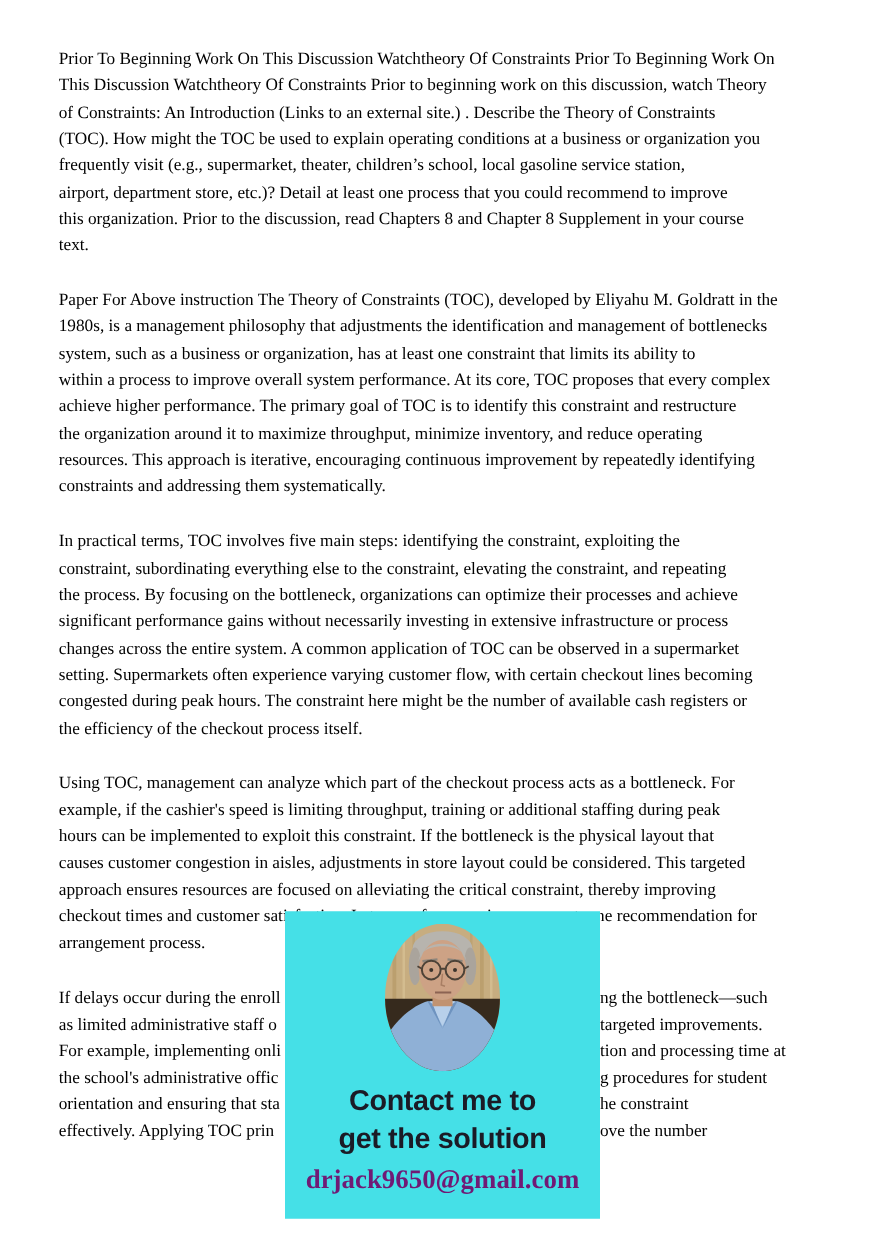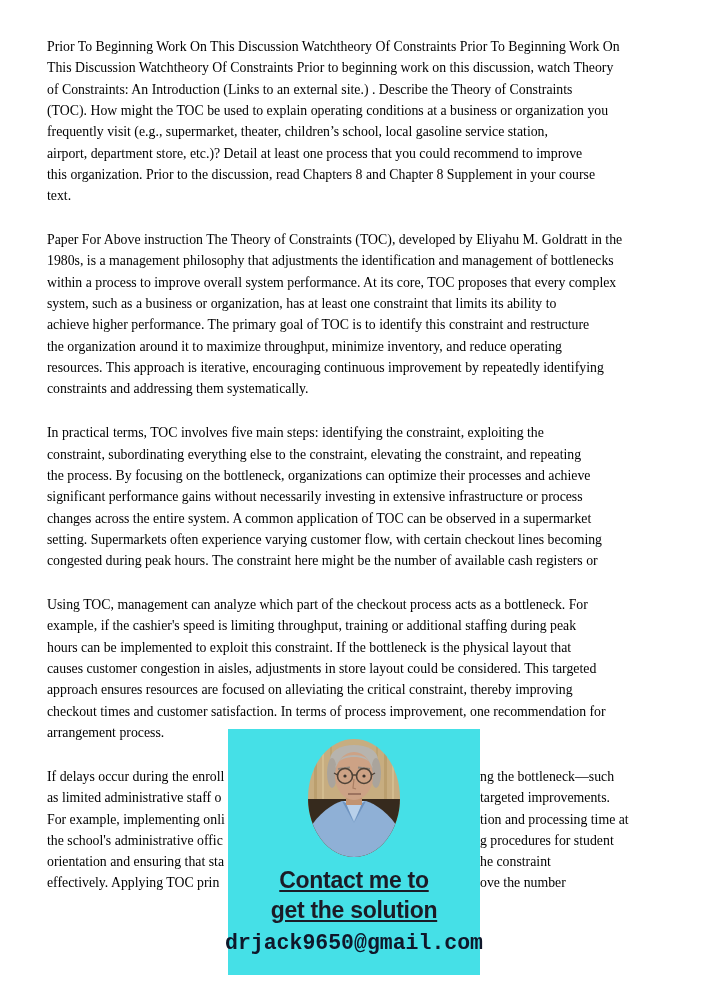--- a/index.html
+++ b/index.html
@@ -52,35 +52,36 @@
         <div class="line">of Constraints: An Introduction (Links to an external site.) . Describe the Theory of Constraints</div>
         <div class="line">(TOC). How might the TOC be used to explain operating conditions at a business or organization you</div>
         <div class="line">frequently visit (e.g., supermarket, theater, children’s school, local gasoline service station,</div>
         <div class="line">airport, department store, etc.)? Detail at least one process that you could recommend to improve</div>
         <div class="line">this organization. Prior to the discussion, read Chapters 8 and Chapter 8 Supplement in your course</div>
         <div class="line">text.</div>
       </div>
       <div class="para">
         <div class="line">Paper For Above instruction The Theory of Constraints (TOC), developed by Eliyahu M. Goldratt in the</div>
         <div class="line">1980s, is a management philosophy that adjustments the identification and management of bottlenecks</div>
+        <div class="line">system, such as a business or organization, has at least one constraint that limits its ability to</div>
         <div class="line">within a process to improve overall system performance. At its core, TOC proposes that every complex</div>
-        <div class="line">system, such as a business or organization, has at least one constraint that limits its ability to</div>
         <div class="line">achieve higher performance. The primary goal of TOC is to identify this constraint and restructure</div>
         <div class="line">the organization around it to maximize throughput, minimize inventory, and reduce operating</div>
         <div class="line">resources. This approach is iterative, encouraging continuous improvement by repeatedly identifying</div>
         <div class="line">constraints and addressing them systematically.</div>
       </div>
       <div class="para">
         <div class="line">In practical terms, TOC involves five main steps: identifying the constraint, exploiting the</div>
         <div class="line">constraint, subordinating everything else to the constraint, elevating the constraint, and repeating</div>
         <div class="line">the process. By focusing on the bottleneck, organizations can optimize their processes and achieve</div>
         <div class="line">significant performance gains without necessarily investing in extensive infrastructure or process</div>
         <div class="line">changes across the entire system. A common application of TOC can be observed in a supermarket</div>
         <div class="line">setting. Supermarkets often experience varying customer flow, with certain checkout lines becoming</div>
         <div class="line">congested during peak hours. The constraint here might be the number of available cash registers or</div>
+        <div class="line">the efficiency of the checkout process itself.</div>
       </div>
       <div class="para">
         <div class="line">Using TOC, management can analyze which part of the checkout process acts as a bottleneck. For</div>
         <div class="line">example, if the cashier's speed is limiting throughput, training or additional staffing during peak</div>
         <div class="line">hours can be implemented to exploit this constraint. If the bottleneck is the physical layout that</div>
         <div class="line">causes customer congestion in aisles, adjustments in store layout could be considered. This targeted</div>
         <div class="line">approach ensures resources are focused on alleviating the critical constraint, thereby improving</div>
         <div class="line">checkout times and customer satisfaction. In terms of process improvement, one recommendation for</div>
         <div class="line">arrangement process.</div>
       </div>
@@ -132,20 +133,20 @@
         <path d="M29.5,36 L26,34" stroke="#4d4237" stroke-width="1.4" fill="none"></path>
         <path d="M63.5,36 L67,34" stroke="#4d4237" stroke-width="1.4" fill="none"></path>
 
         <circle cx="37" cy="37" r="1.6" fill="#3a332c"></circle>
         <circle cx="56" cy="37" r="1.6" fill="#3a332c"></circle>
 
         <path d="M46,40 L45,49 L48,50" stroke="#a87e63" stroke-width="1.2" fill="none"></path>
         <path d="M40,55 L53,55" stroke="#8c6353" stroke-width="1.6" fill="none"></path>
       </svg>
     </div>
-    <div class="headline" style="color: rgb(27, 27, 38); text-decoration: underline;">
+    <div class="headline" style="color: rgb(27, 27, 38);">
       <div>Contact me to</div>
       <div>get the solution</div>
     </div>
-    <div class="email" style="color: #0f172a; font-family: Liberation Mono, monospace;">drjack9650@gmail.com</div>
+    <div class="email" style="color: #701a75;">drjack9650@gmail.com</div>
   </div>
 
 </div>
 
 </body></html>

